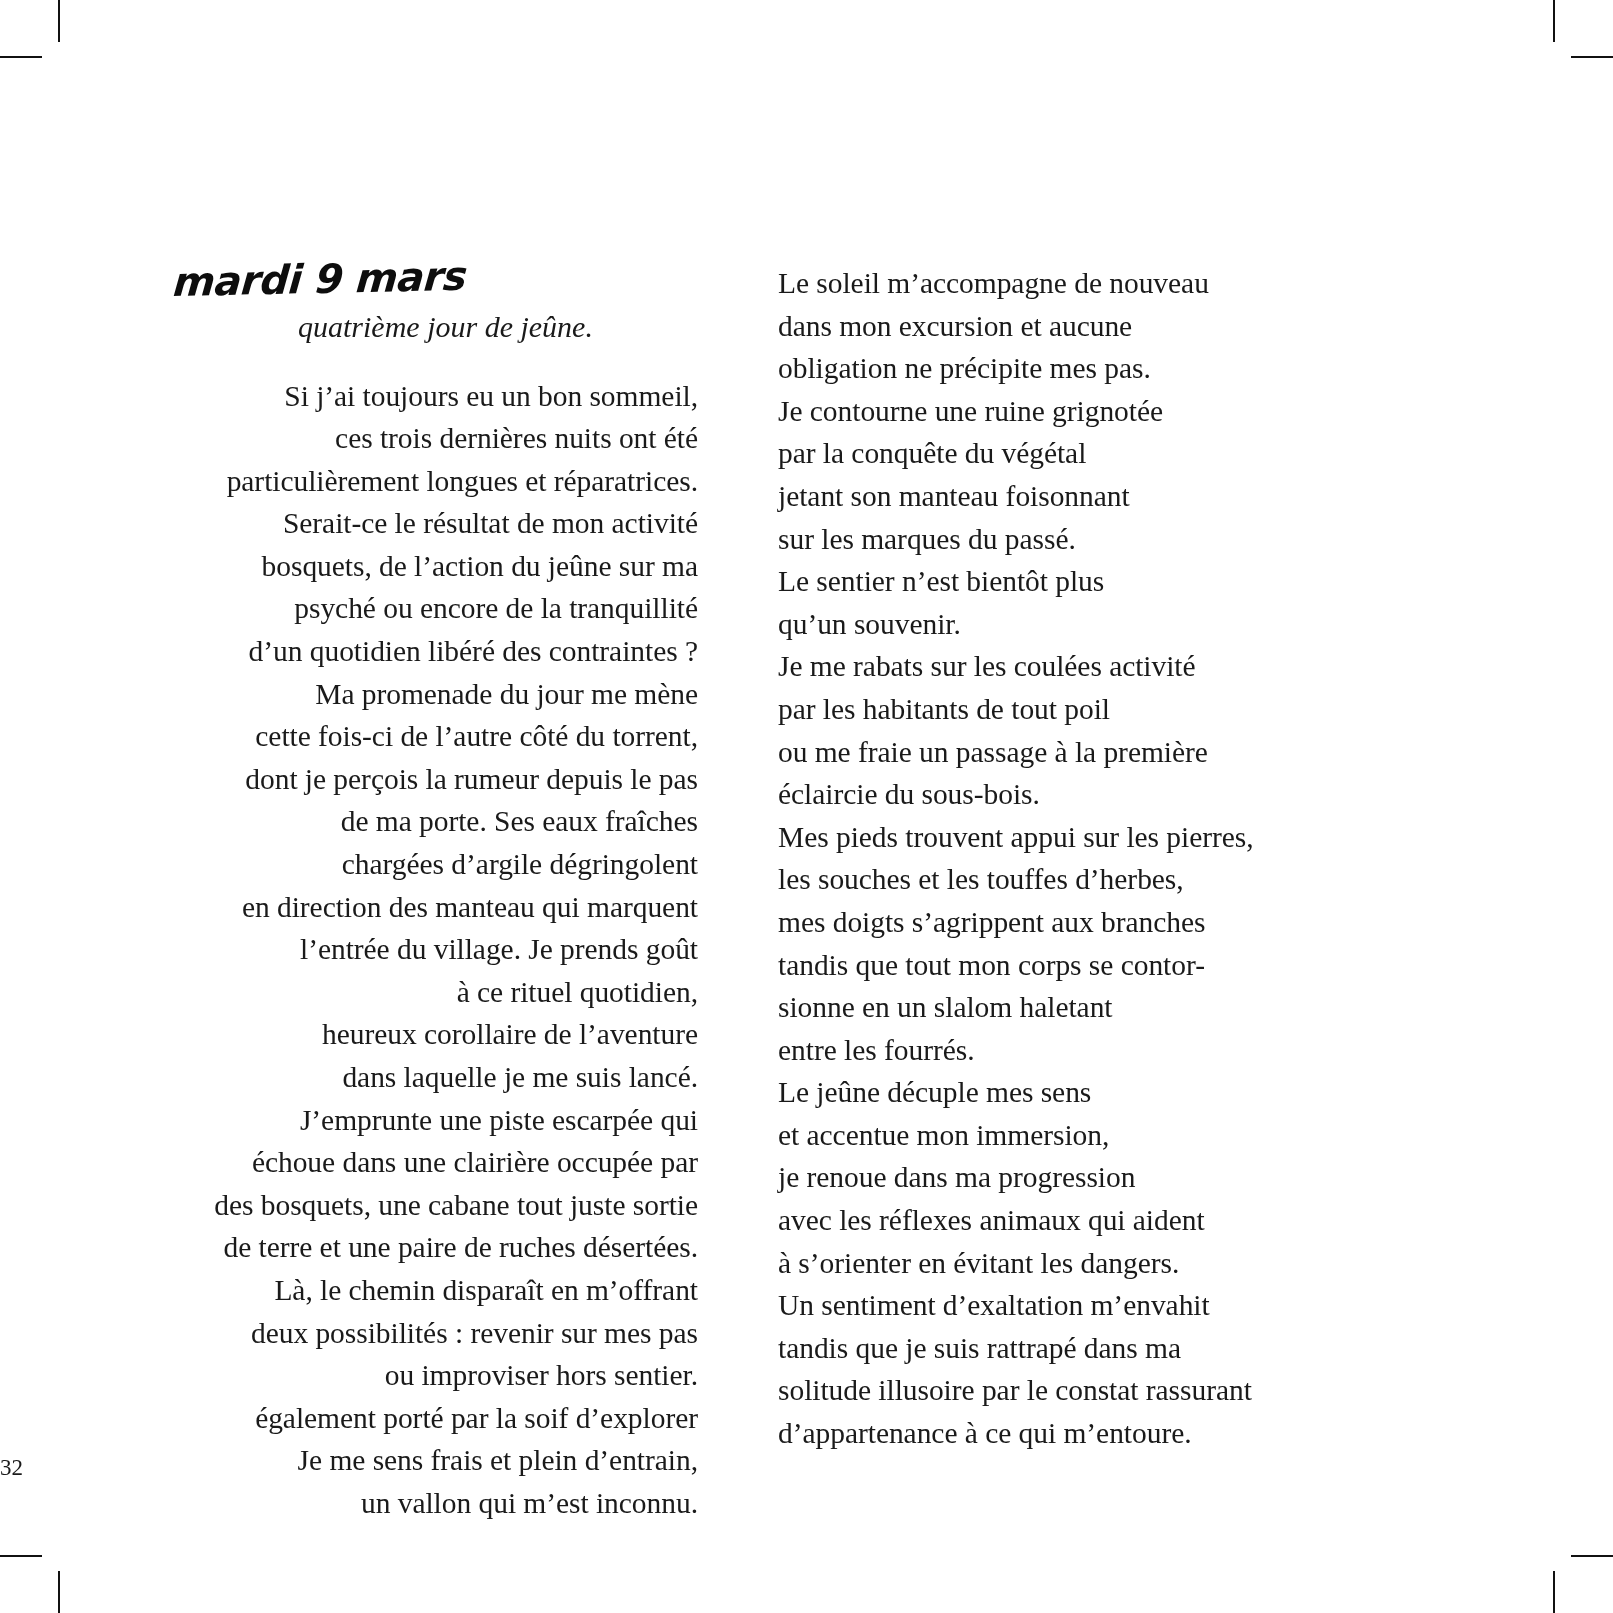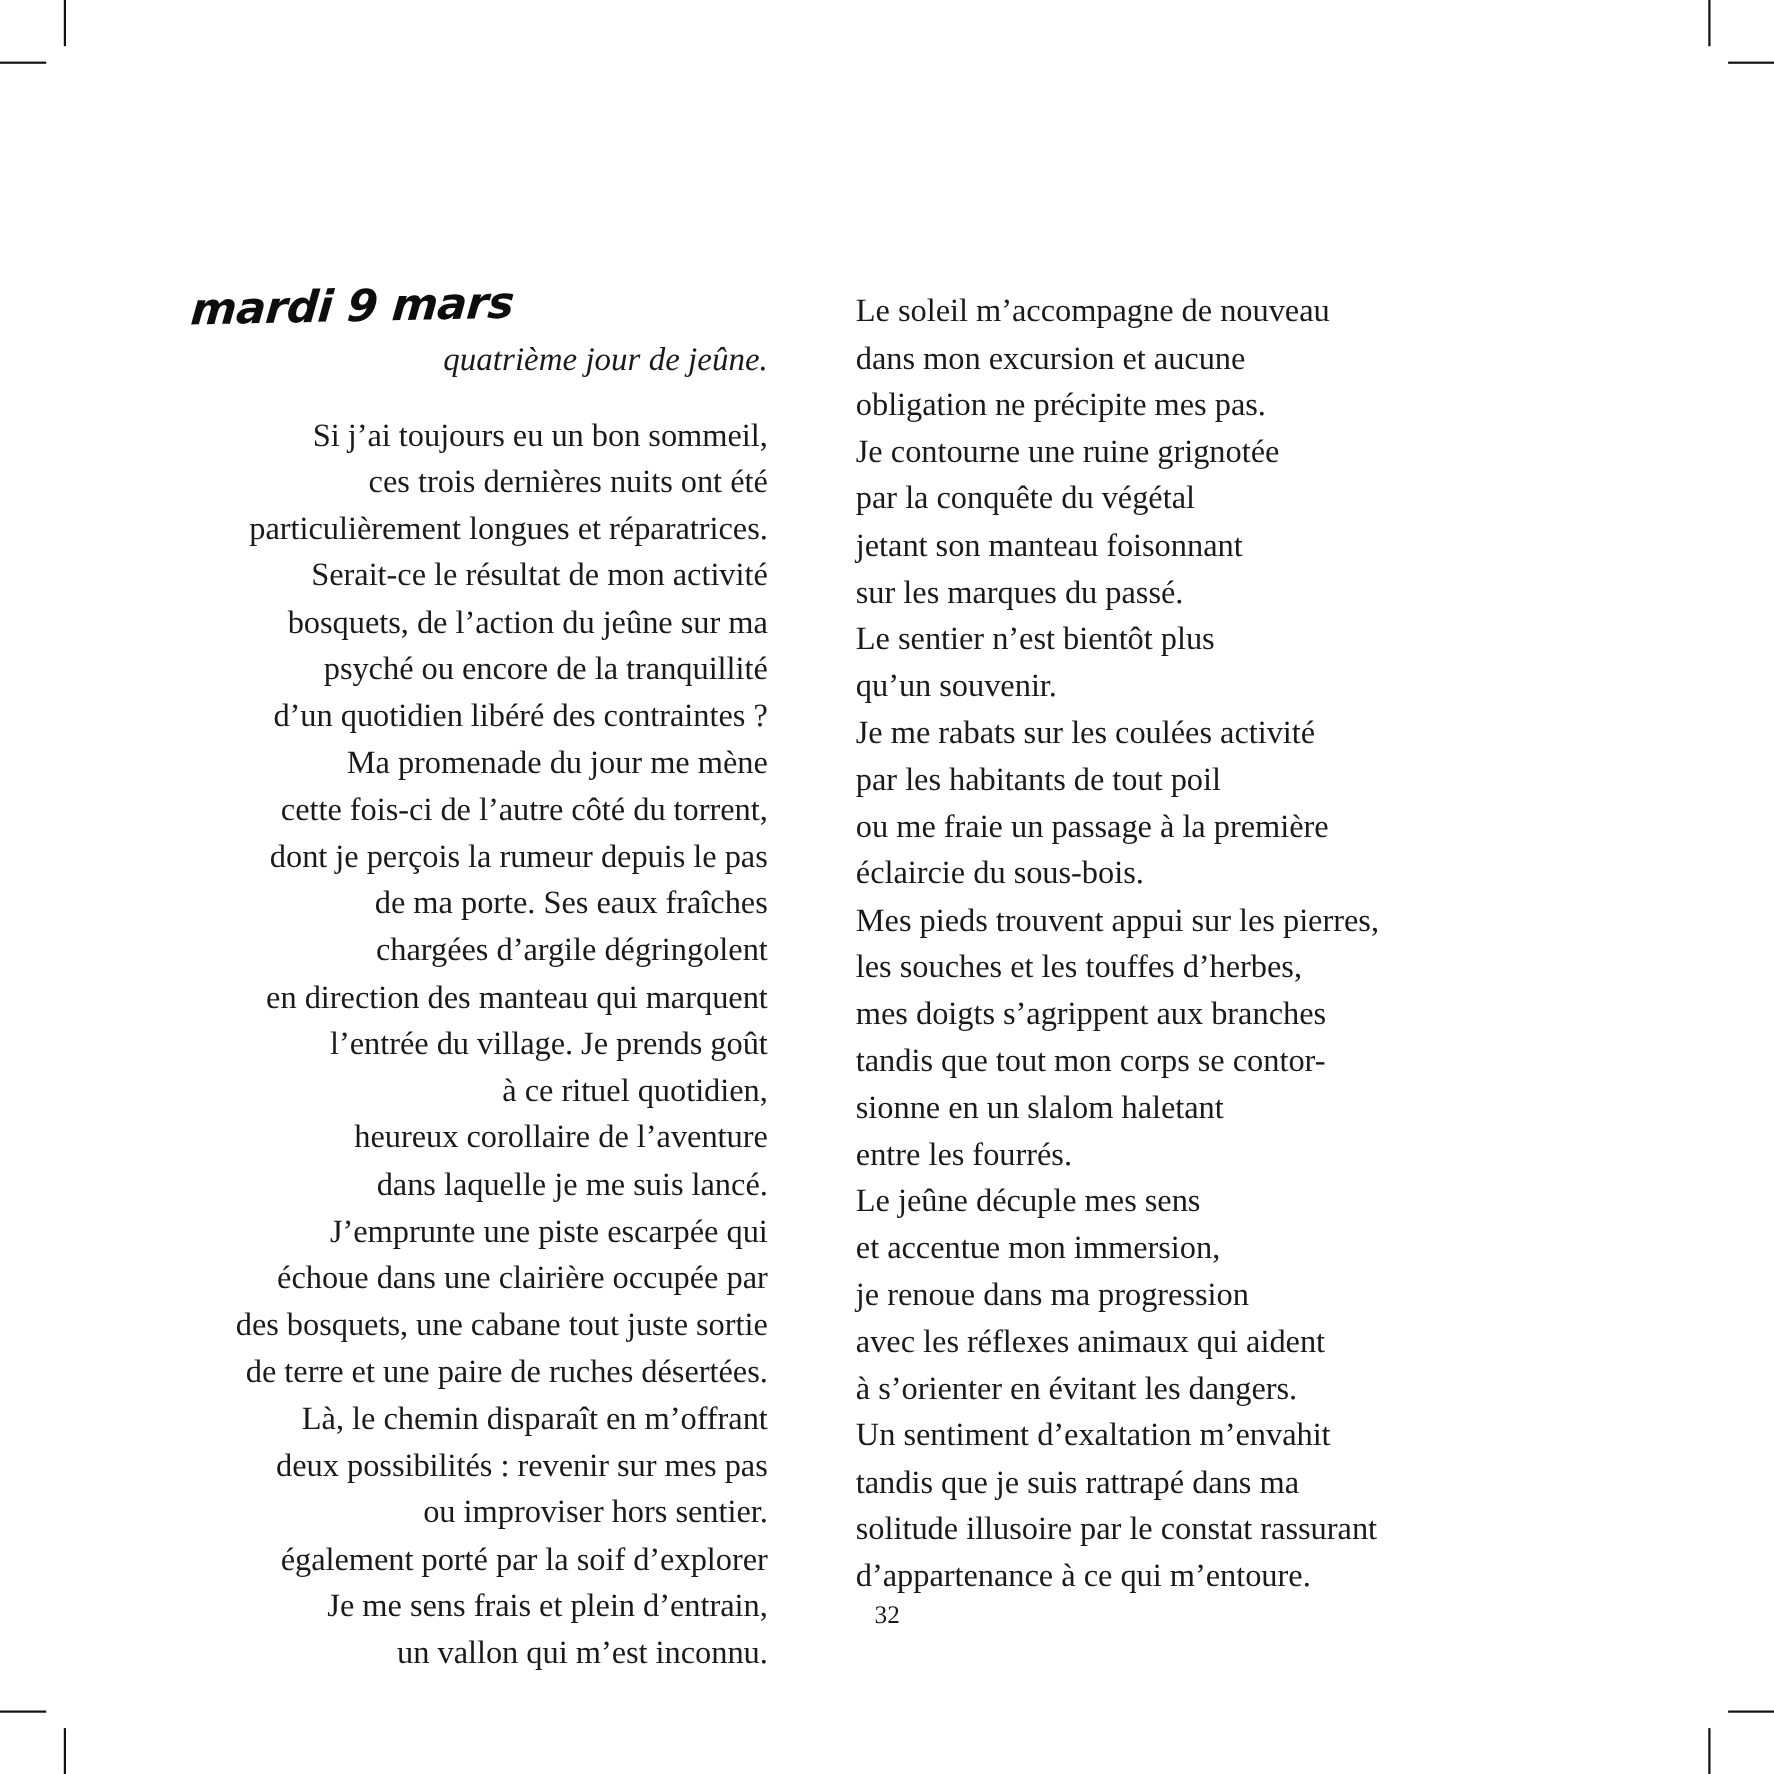--- a/index.html
+++ b/index.html
@@ -80,21 +80,20 @@
     display: inline-block;
     margin-left: 4px;
   }
   .subtitle {
     font-family: "Liberation Serif", "DejaVu Serif", serif;
     font-style: italic;
     font-size: 30px;
     line-height: 1.15;
     margin-top: 8px;
     margin-left: 130px;
-    text-align: right;
   }
 
   
   .verse {
     font-size: 29.5px;
     line-height: 42.6px;
     letter-spacing: -0.05px;
   }
   .verse .line {
     display: block;
@@ -102,21 +101,21 @@
   }
   .col-left .verse { text-align: right; }
   .col-right .verse { text-align: left; }
 
   
   .folio {
     position: absolute;
     left: 0;
     top: 1455px;
     width: 1613px;
-    text-align: center;
+    text-align: left;
     font-size: 23px;
     font-family: "Liberation Serif", "DejaVu Serif", serif;
   }
 </style>
 </head>
 <body>
 
 <div class="page">
 
   <div class="crop-mark cm-v cm-tl-v"></div>

